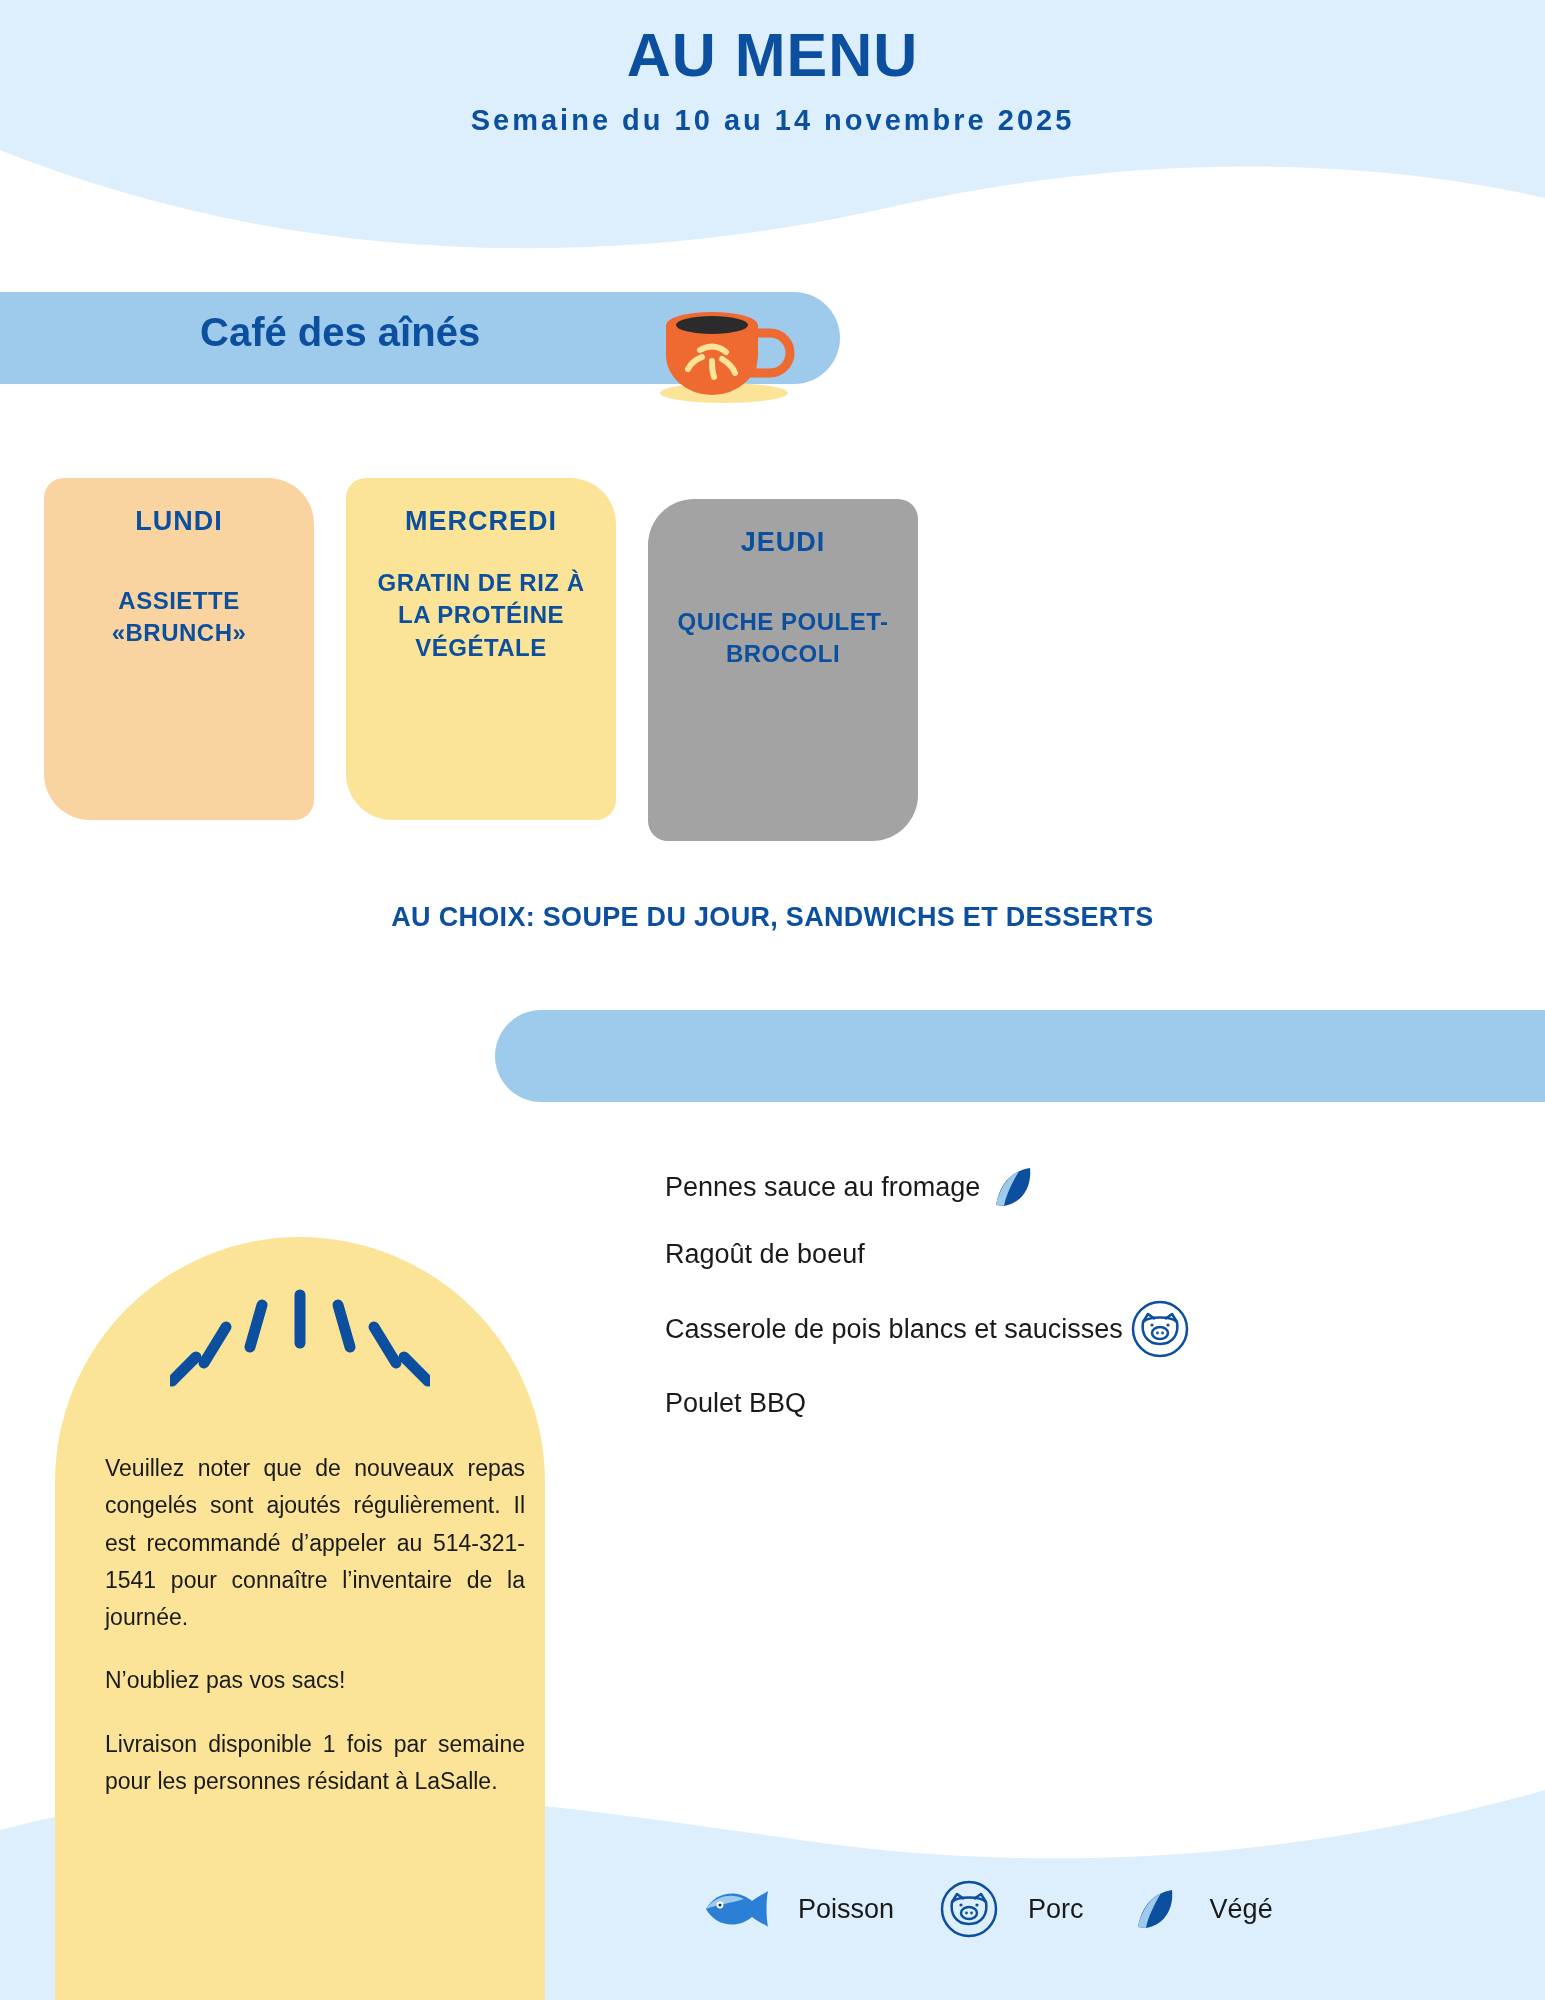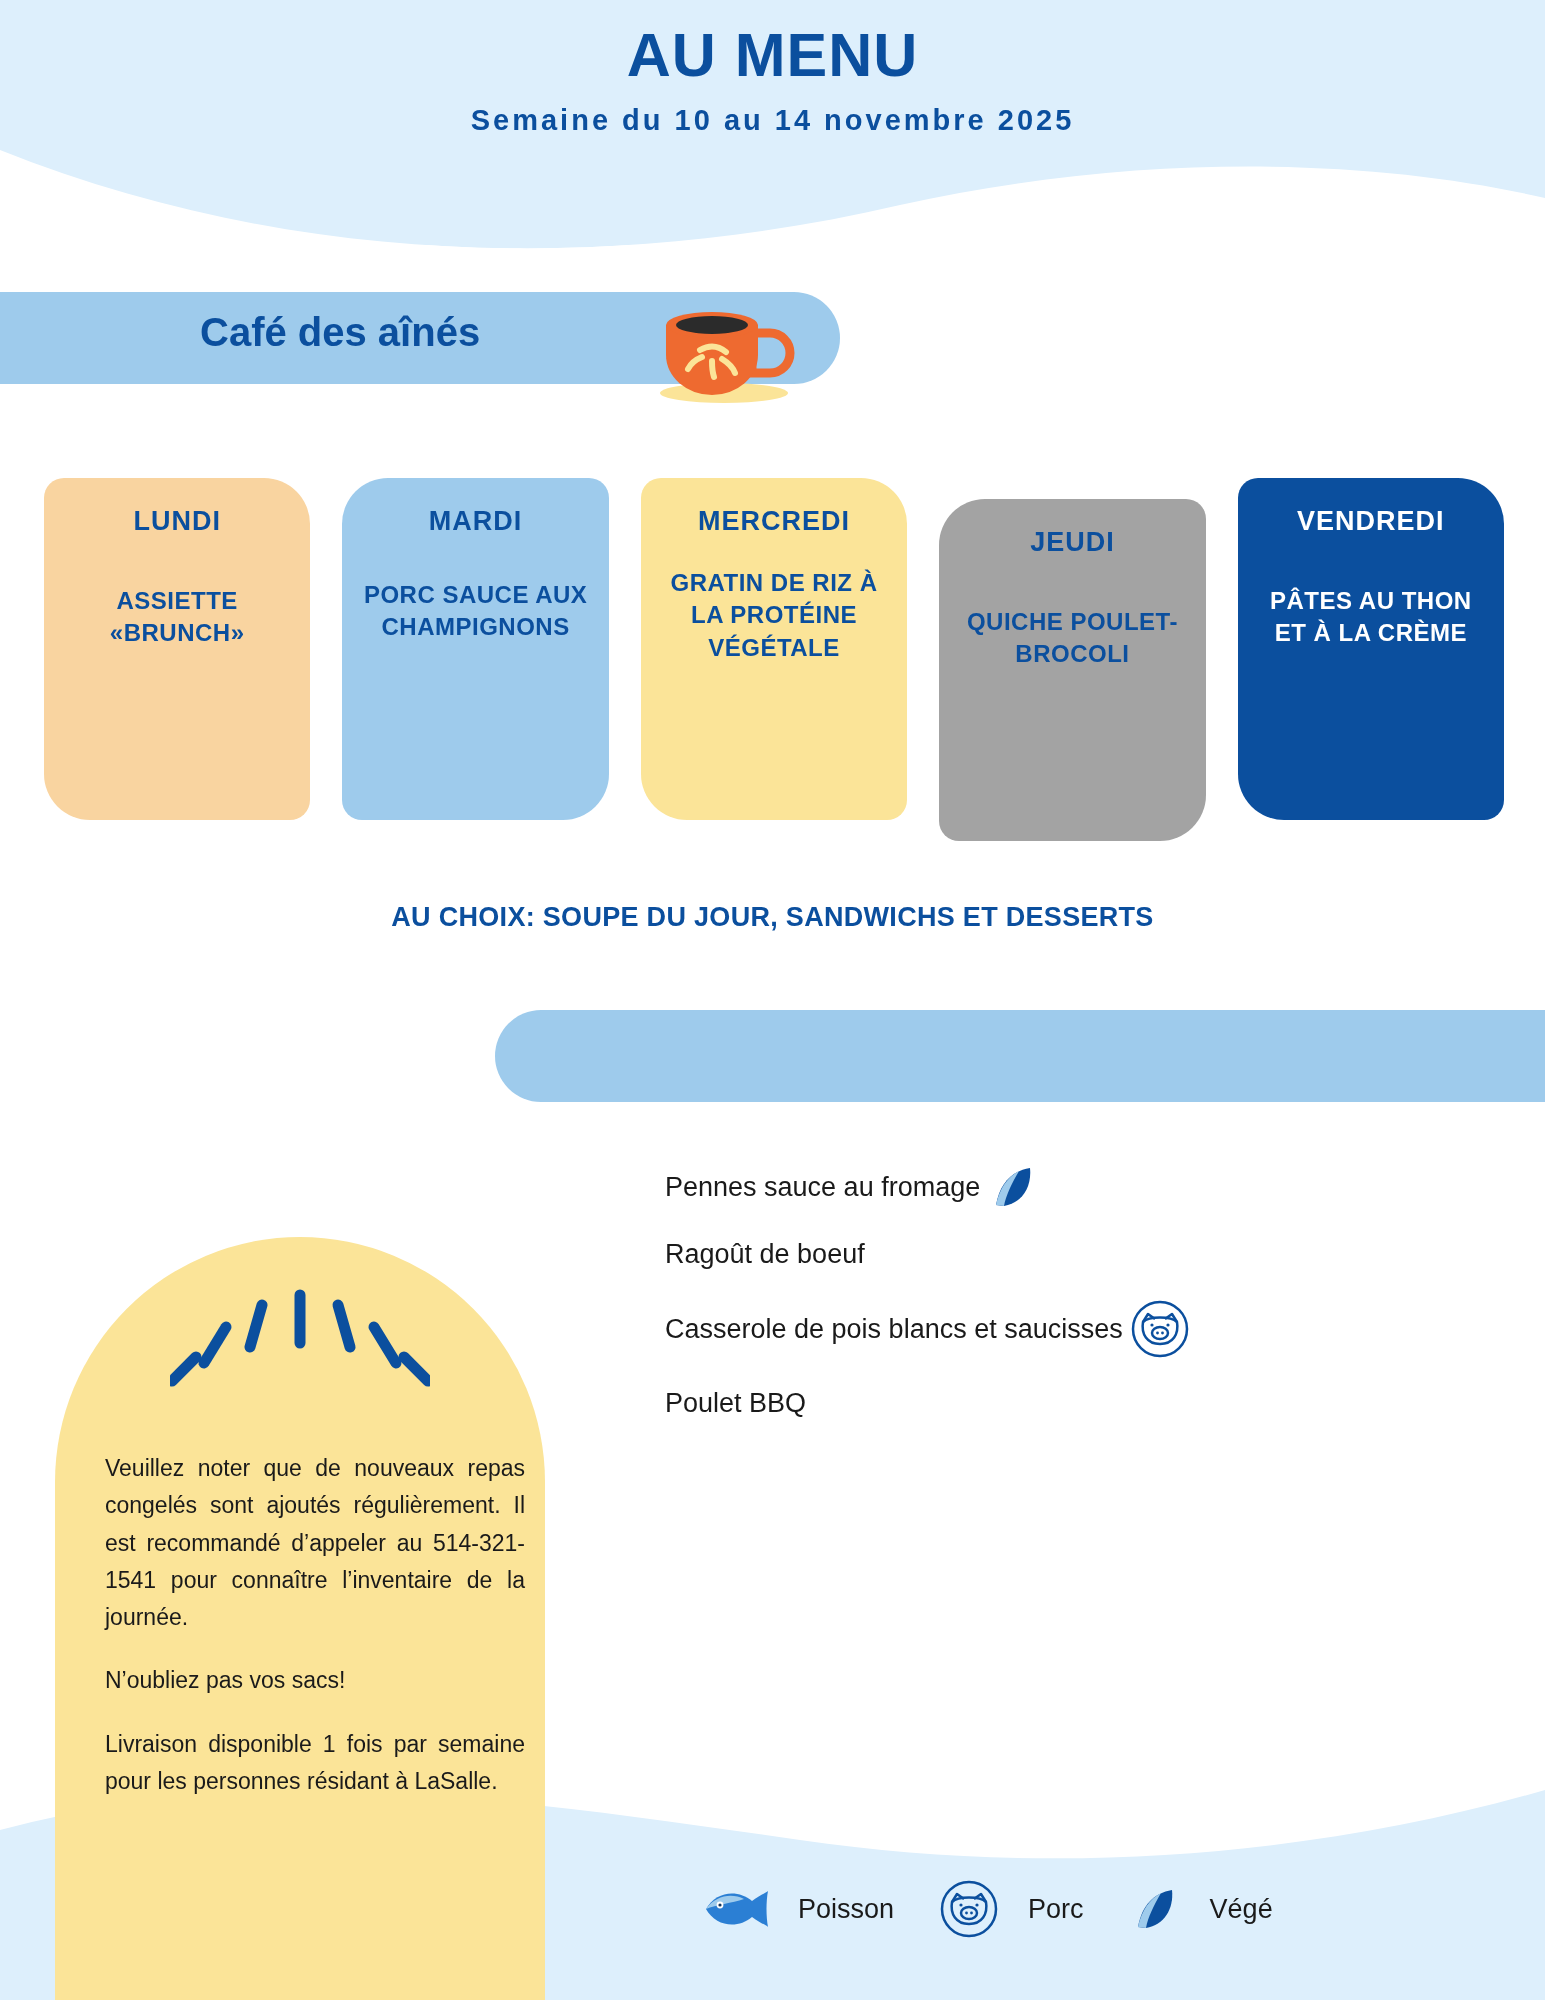--- a/index.html
+++ b/index.html
@@ -245,35 +245,27 @@
     <path d="M62,62 q-10,4 -14,12" stroke="#fbe498" stroke-width="6" fill="none" stroke-linecap="round"></path>
     <path d="M72,66 q0,10 2,16" stroke="#fbe498" stroke-width="6" fill="none" stroke-linecap="round"></path>
     <path d="M82,64 q10,6 13,14" stroke="#fbe498" stroke-width="6" fill="none" stroke-linecap="round"></path>
   </svg>
 
   <div class="days">
     <div class="day-card c0">
       <div class="day-name">LUNDI</div>
       <div class="day-meal">ASSIETTE «BRUNCH»</div>
     </div>
-    <div class="day-card c1">
-      <div class="day-name">MARDI</div>
-      <div class="day-meal">PORC SAUCE AUX CHAMPIGNONS</div>
-    </div>
     <div class="day-card c2">
       <div class="day-name">MERCREDI</div>
       <div class="day-meal">GRATIN DE RIZ À LA PROTÉINE VÉGÉTALE</div>
     </div>
     <div class="day-card c3">
       <div class="day-name">JEUDI</div>
       <div class="day-meal">QUICHE POULET-BROCOLI</div>
-    </div>
-    <div class="day-card c4">
-      <div class="day-name">VENDREDI</div>
-      <div class="day-meal">PÂTES AU THON ET À LA CRÈME</div>
     </div>
   </div>
 
   <div class="choix">AU CHOIX: SOUPE DU JOUR, SANDWICHS ET DESSERTS</div>
 
   <div class="frozen-banner"></div>
 
   <div class="frozen-list">
     <div class="frozen-item">
       <span class="lbl">Pennes sauce au fromage</span>

